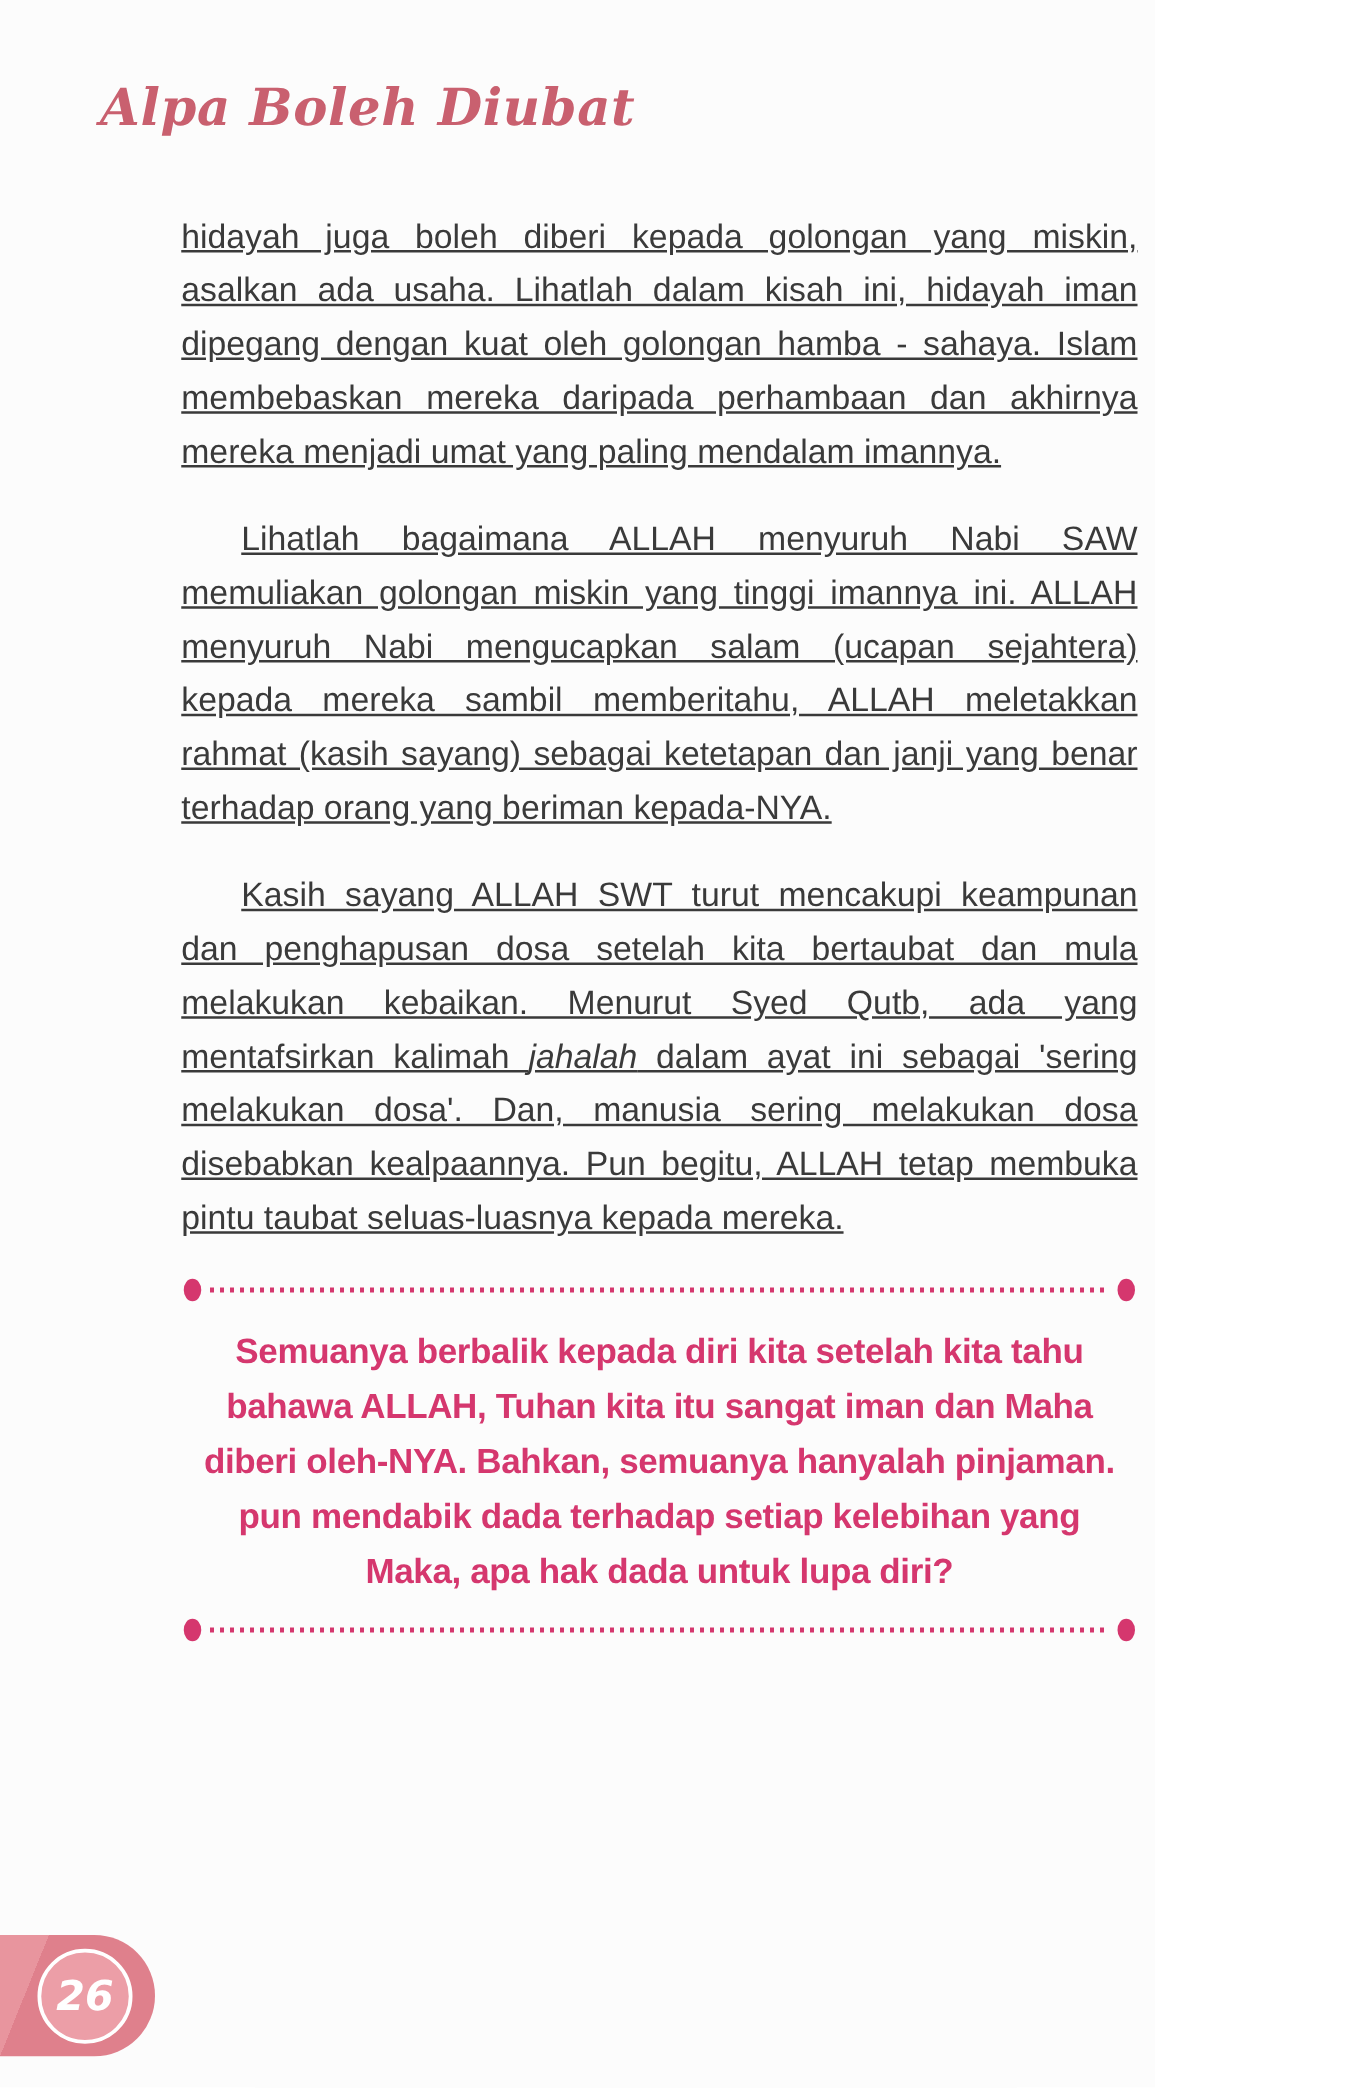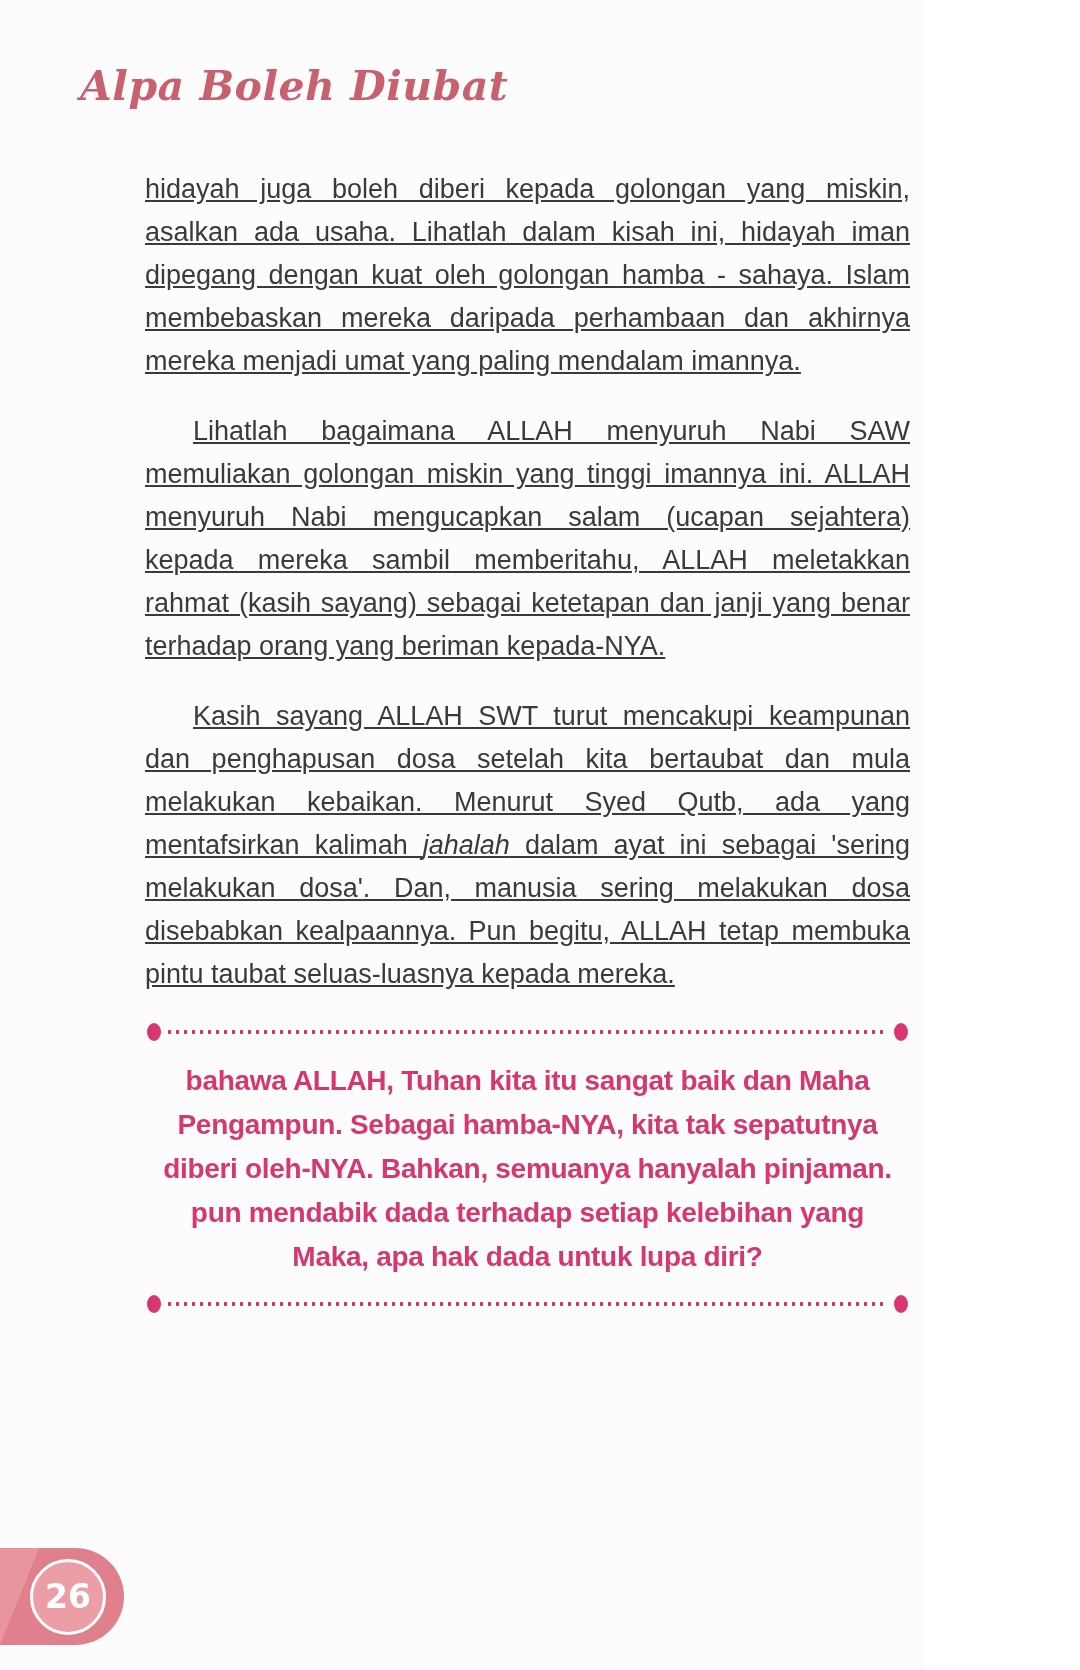--- a/index.html
+++ b/index.html
@@ -86,20 +86,21 @@
     transform: translateY(-50%);
     width: 76px;
     height: 76px;
     box-sizing: border-box;
     border-radius: 50%;
     border: 3px solid #ffffff;
     background: var(--badge-circle, #ec9ea7);
     display: flex;
     align-items: center;
     justify-content: center;
+    font-style: italic;
   }
   .badge-circle span {
     color: #ffffff;
     font-family: "DejaVu Sans", sans-serif;
     font-weight: bold;
     font-size: 33px;
   }
 </style>
 </head>
 <body>
@@ -116,22 +117,22 @@
         <p class="indent"><span>Kasih sayang ALLAH SWT turut mencakupi keampunan dan penghapusan dosa setelah kita bertaubat dan mula melakukan kebaikan. Menurut Syed Qutb, ada yang mentafsirkan kalimah </span><span class="italic">jahalah</span><span> dalam ayat ini sebagai 'sering melakukan dosa'. Dan, manusia sering melakukan dosa disebabkan kealpaannya. Pun begitu, ALLAH tetap membuka pintu taubat seluas-luasnya kepada mereka.</span></p>
       </div>
 
     <div class="separator">
       <span class="sep-dot"></span>
       <span class="sep-line"></span>
       <span class="sep-dot"></span>
     </div>
 
     <div class="quote" id="quote">
-        <div class="quote-line">bahawa ALLAH, Tuhan kita itu sangat baik dan Maha</div>
-        <div class="quote-line">Pengampun. Sebagai hamba-NYA, kita tak sepatutnya</div>
+        <div class="quote-line">Semuanya berbalik kepada diri kita setelah kita tahu</div>
+        <div class="quote-line">bahawa ALLAH, Tuhan kita itu sangat iman dan Maha</div>
         <div class="quote-line">diberi oleh-NYA. Bahkan, semuanya hanyalah pinjaman.</div>
         <div class="quote-line">pun mendabik dada terhadap setiap kelebihan yang</div>
         <div class="quote-line">Maka, apa hak dada untuk lupa diri?</div>
       </div>
 
     <div class="separator">
       <span class="sep-dot"></span>
       <span class="sep-line"></span>
       <span class="sep-dot"></span>
     </div>

